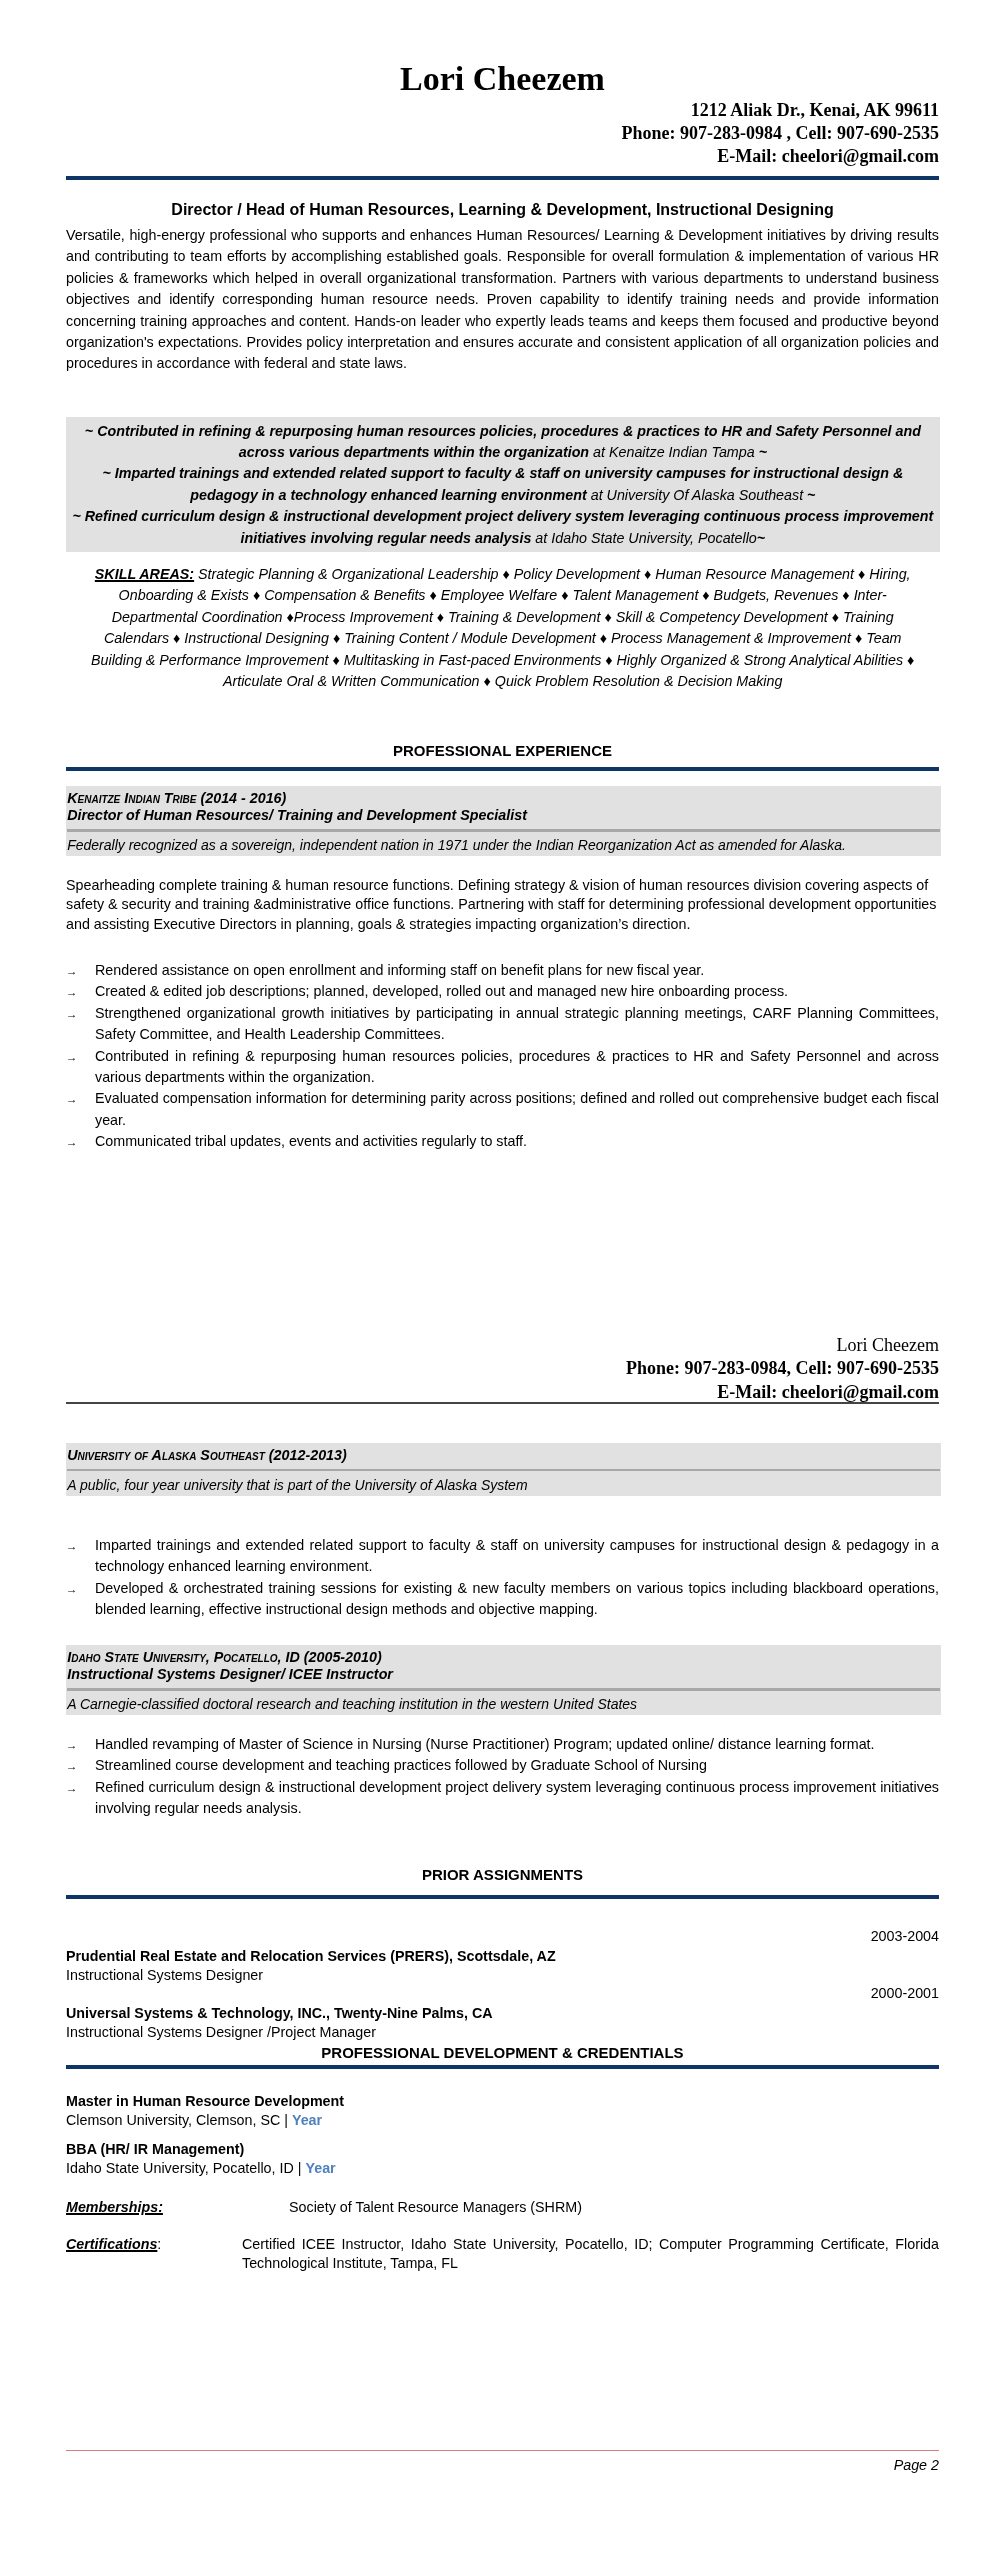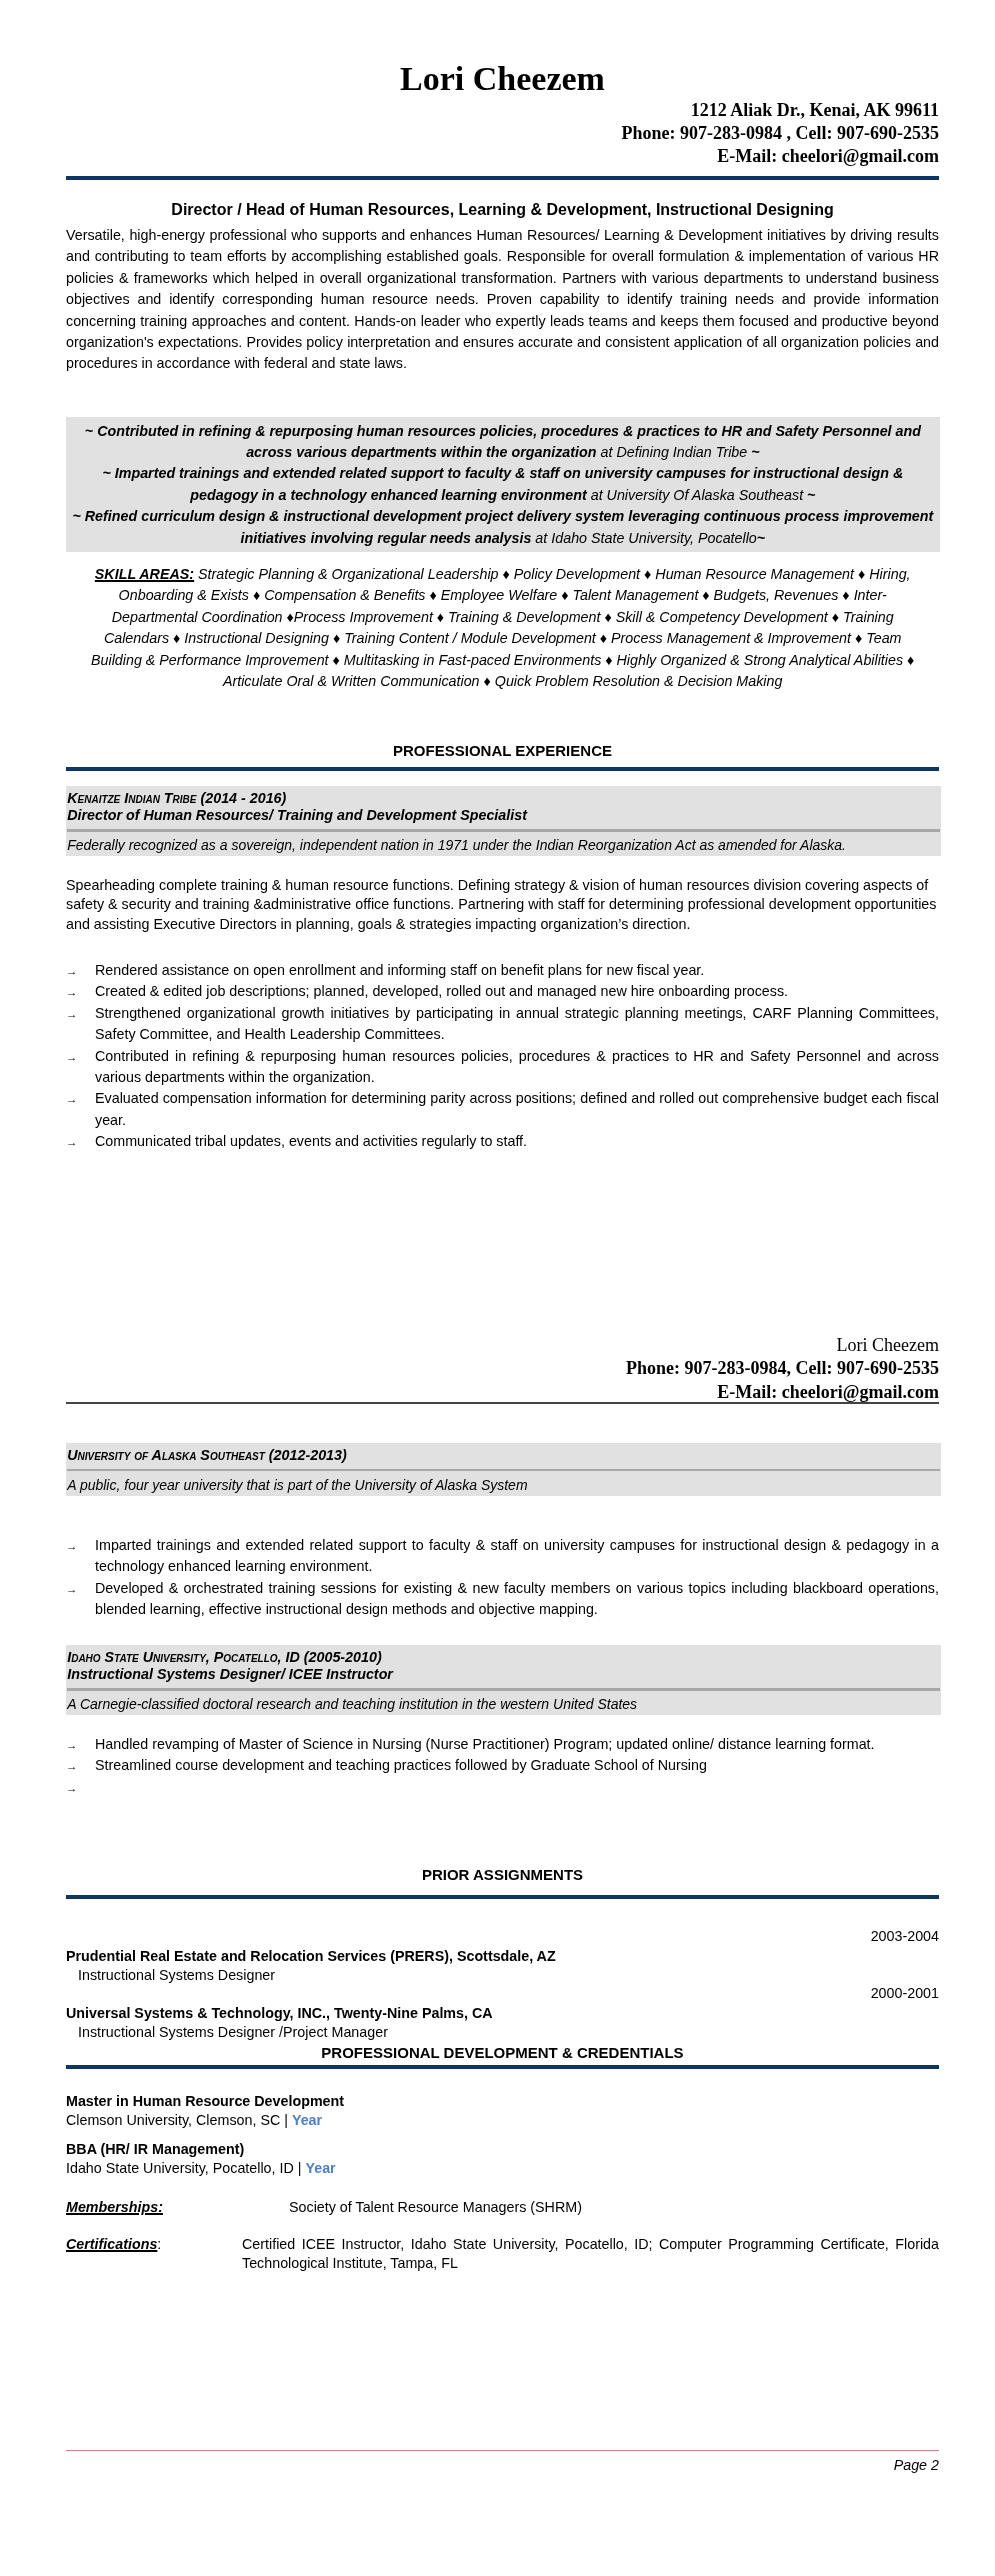--- a/index.html
+++ b/index.html
@@ -32,21 +32,21 @@
   .job-sep { height: 2.3px; background: #a8a8a8; margin: 4.7px 0 3.5px 0; }
   .job-desc { font-style: italic; font-size: 14px; line-height: 20px; }
 
   .para { font-size: 14.3px; line-height: 19.3px; }
   .bullets { list-style: none; margin: 0; padding: 0; }
   .bullets li { position: relative; padding-left: 29px; font-size: 14.3px; line-height: 21.4px; text-align: justify; }
   .bullets li .arrow { position: absolute; left: 0; top: 0; font-size: 11.7px; }
 
   .prior-row { display: flex; justify-content: space-between; font-size: 14.3px; line-height: 19px; }
   .prior-row .org { font-weight: bold; margin-top: 20px; }
-  .prior-role { font-size: 14.3px; line-height: 19px; margin-left: 12px; }
+  .prior-role { font-size: 14.3px; line-height: 19px; }
 
   .edu-deg { font-weight: bold; font-size: 14.3px; line-height: 19px; }
   .edu-sch { font-size: 14.3px; line-height: 19px; }
   .edu-sch .yr { color: #4f81bd; font-weight: bold; }
 
   .kv { display: flex; font-size: 14.3px; line-height: 19px; }
   .kv .k { width: 176px; flex: none; font-weight: bold; font-style: italic; }
   .kv .k u { text-decoration-thickness: 1.8px; }
   .kv .v { flex: 1; text-align: justify; }
 
@@ -61,21 +61,21 @@
   <div class="hdr-line">Phone: 907-283-0984 , Cell: 907-690-2535</div>
   <div class="hdr-line">E-Mail: cheelori@gmail.com</div>
 </div>
 <div class="page rule-navy" style="top:176px;"></div>
 
 <div class="page headline" style="top:199px;">Director / Head of Human Resources, Learning &amp; Development, Instructional Designing</div>
 
 <div class="page summary" style="top:225px;">Versatile, high-energy professional who supports and enhances Human Resources/ Learning &amp; Development initiatives by driving results and contributing to team efforts by accomplishing established goals. Responsible for overall formulation &amp; implementation of various HR policies &amp; frameworks which helped in overall organizational transformation. Partners with various departments to understand business objectives and identify corresponding human resource needs. Proven capability to identify training needs and provide information concerning training approaches and content. Hands-on leader who expertly leads teams and keeps them focused and productive beyond organization's expectations. Provides policy interpretation and ensures accurate and consistent application of all organization policies and procedures in accordance with federal and state laws.</div>
 
 <div class="page highlights" style="top:417px; width:862px;">
-  <div class="hl-item"><b>~ Contributed in refining &amp; repurposing human resources policies, procedures &amp; practices to HR and Safety Personnel and across various departments within the organization</b><span class="loc"> at Defining Indian Tribe </span><b>~</b></div>
+  <div class="hl-item"><b>~ Contributed in refining &amp; repurposing human resources policies, procedures &amp; practices to HR and Safety Personnel and across various departments within the organization</b><span class="loc"> at Kenaitze Indian Tampa </span><b>~</b></div>
   <div class="hl-item"><b>~ Imparted trainings and extended related support to faculty &amp; staff on university campuses for instructional design &amp; pedagogy in a technology enhanced learning environment</b><span class="loc"> at University Of Alaska Southeast </span><b>~</b></div>
   <div class="hl-item"><b>~ Refined curriculum design &amp; instructional development project delivery system leveraging continuous process improvement initiatives involving regular needs analysis</b><span class="loc"> at Idaho State University, Pocatello</span><b>~</b></div>
 </div>
 
 <div class="page skills" style="top:564px; width:850px;"><span class="lbl">SKILL AREAS:</span><span> Strategic Planning &amp; Organizational Leadership ♦ Policy Development ♦ Human Resource Management ♦ Hiring, Onboarding &amp; Exists ♦  Compensation &amp; Benefits ♦  Employee Welfare ♦  Talent Management ♦ Budgets, Revenues ♦ Inter-Departmental Coordination ♦Process Improvement ♦ Training &amp; Development ♦  Skill &amp; Competency Development ♦  Training Calendars ♦ Instructional Designing ♦ Training Content / Module Development ♦ Process Management &amp; Improvement ♦  Team Building &amp; Performance Improvement ♦ Multitasking in Fast-paced Environments ♦ Highly Organized &amp; Strong Analytical Abilities ♦ Articulate Oral &amp; Written Communication ♦ Quick Problem Resolution &amp; Decision Making</span></div>
 
 <div class="page sec-title" style="top:741px;">PROFESSIONAL EXPERIENCE</div>
 <div class="page rule-navy" style="top:767px;"></div>
 
 <div class="page job-box" style="top:786px;">
@@ -117,21 +117,21 @@
 <div class="page job-box" style="top:1645px;">
   <div class="job-org">Idaho State University, Pocatello, ID (2005-2010)</div>
   <div class="job-title">Instructional Systems Designer/ ICEE Instructor</div>
   <div class="job-sep"></div>
   <div class="job-desc">A Carnegie-classified doctoral research and teaching institution in the western United States</div>
 </div>
 
 <ul class="page bullets" style="top:1734px;">
   <li><span class="arrow">→</span><span>Handled revamping of Master of Science in Nursing (Nurse Practitioner) Program; updated online/ distance learning format.</span></li>
   <li><span class="arrow">→</span><span>Streamlined course development and teaching practices followed by Graduate School of Nursing</span></li>
-  <li><span class="arrow">→</span></li>
+  <li><span class="arrow">→</span><span>Refined curriculum design &amp; instructional development project delivery system leveraging continuous process improvement initiatives involving regular needs analysis.</span></li>
 </ul>
 
 <div class="page sec-title" style="top:1865px;">PRIOR ASSIGNMENTS</div>
 <div class="page rule-navy" style="top:1895px;"></div>
 
 <div class="page" style="top:1927px;">
   <div class="prior-row">
       <span class="org">Prudential Real Estate and Relocation Services (PRERS), Scottsdale, AZ</span>
       <span>2003-2004</span>
     </div>

